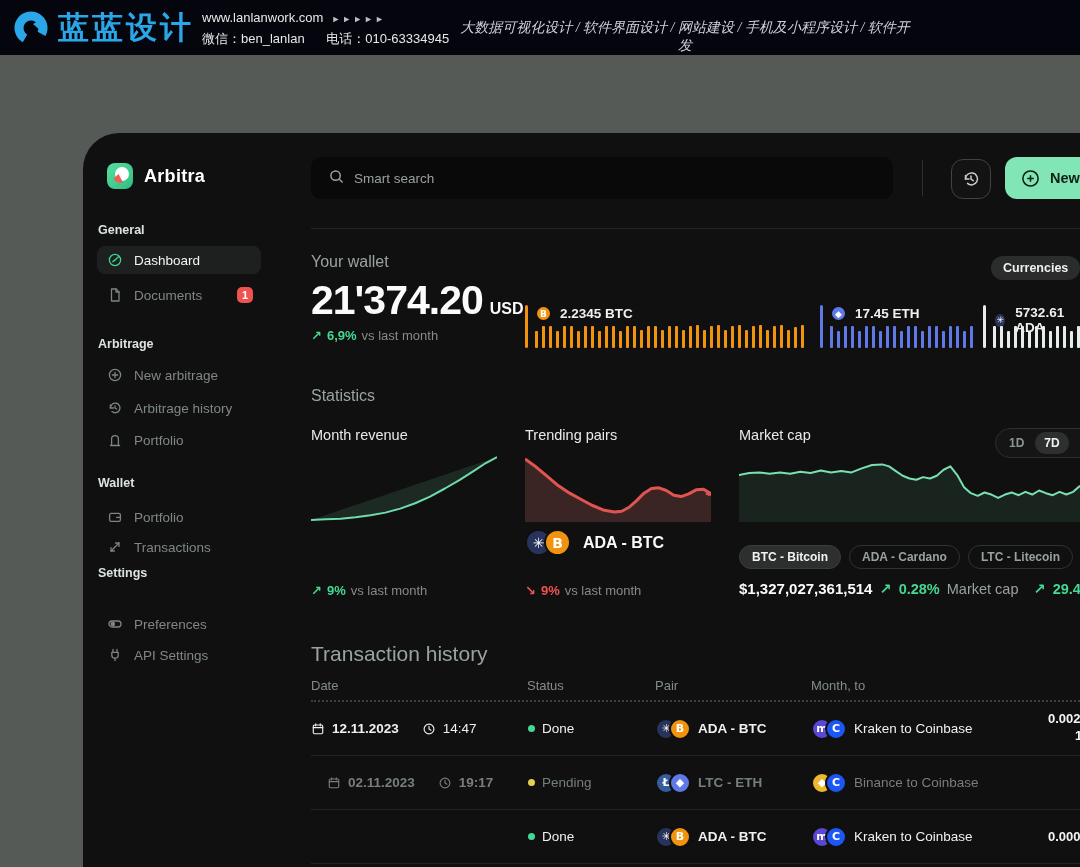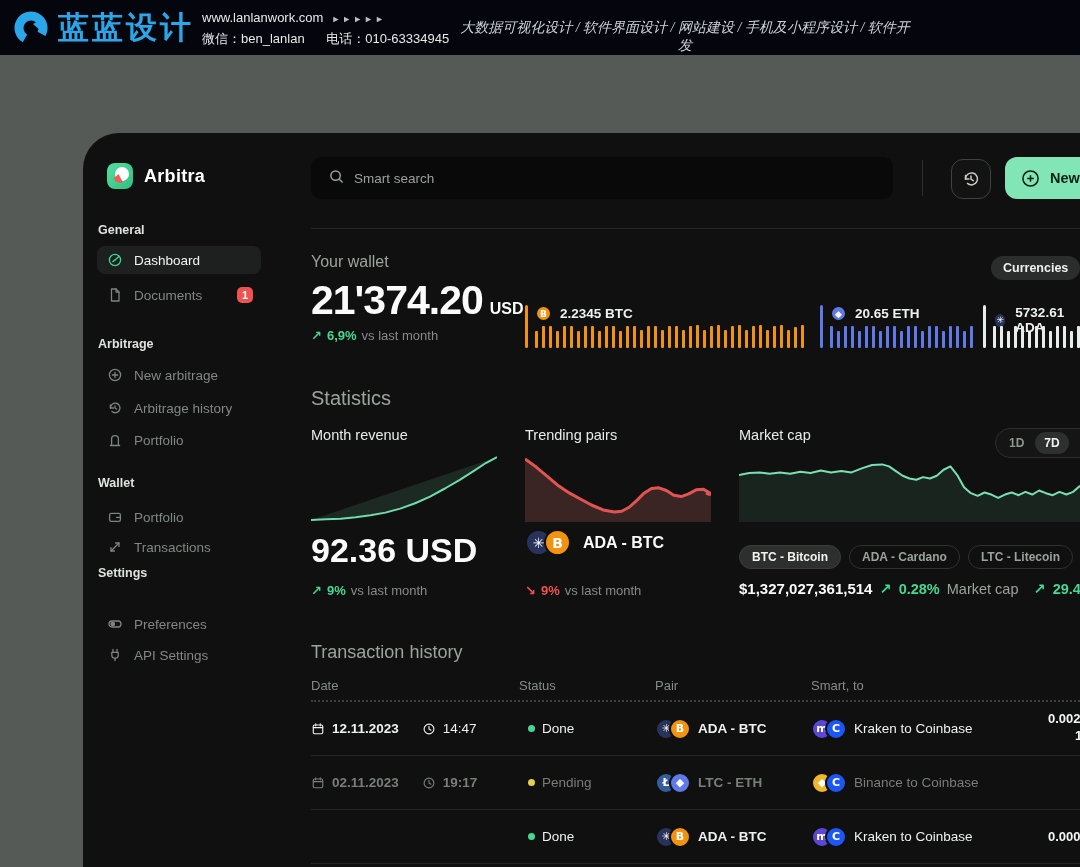--- a/index.html
+++ b/index.html
@@ -314,21 +314,21 @@
           <i style="height: 23px; background: rgb(242, 147, 15);"></i>
           <i style="height: 18px; background: rgb(242, 147, 15);"></i>
           <i style="height: 21px; background: rgb(242, 147, 15);"></i>
           <i style="height: 23px; background: rgb(242, 147, 15);"></i>
         </div>
       </div>
       <div class="spark" style="left: 737px; width: 158px;">
         <span class="spark-tall" style="background: rgb(95, 122, 232);"></span>
         <div class="spark-head">
           <span class="coin" style="width: 17px; height: 17px; background: rgb(95, 122, 232); color: rgb(255, 255, 255); font-size: 9px; border: 2px solid rgb(15, 16, 15);">◆</span>
-          <span>20.65 ETH</span>
+          <span>17.45 ETH</span>
         </div>
         <div class="spark-bars">
           <i style="height: 22px; background: rgb(95, 122, 232);"></i>
           <i style="height: 17px; background: rgb(95, 122, 232);"></i>
           <i style="height: 22px; background: rgb(95, 122, 232);"></i>
           <i style="height: 22px; background: rgb(95, 122, 232);"></i>
           <i style="height: 17px; background: rgb(95, 122, 232);"></i>
           <i style="height: 22px; background: rgb(95, 122, 232);"></i>
           <i style="height: 22px; background: rgb(95, 122, 232);"></i>
           <i style="height: 17px; background: rgb(95, 122, 232);"></i>
@@ -364,21 +364,21 @@
           <i style="height: 22px; background: rgb(232, 236, 235);"></i>
           <i style="height: 17px; background: rgb(232, 236, 235);"></i>
           <i style="height: 22px; background: rgb(232, 236, 235);"></i>
           <i style="height: 22px; background: rgb(232, 236, 235);"></i>
           <i style="height: 17px; background: rgb(232, 236, 235);"></i>
           <i style="height: 22px; background: rgb(232, 236, 235);"></i>
         </div>
       </div>
     </div>
 
-  <div class="sec-title" style="left:228px; top:254px; font-size:20px;">Statistics</div>
+  <div class="sec-title" style="left:228px; top:254px; font-size:16px;">Statistics</div>
   <div class="col-head" style="left:228px;">Month revenue</div>
   <div class="col-head" style="left:442px;">Trending pairs</div>
   <div class="col-head" style="left:656px;">Market cap</div>
 
   <div class="range-toggle" id="rangeToggle">
       <span>1D</span>
       <span class="on">7D</span>
       <span>1M</span>
     </div>
 
@@ -395,21 +395,20 @@
         <circle cx="100" cy="58" r="3" fill="#e25450"></circle>
       </svg>
     </div>
   <div class="chart" style="left:656px; width:341px;">
       <svg id="c-market-cap" viewBox="0 0 100 100" preserveAspectRatio="none">
         <path d="M0 30 L3 27 L6 26 L9 28 L12 26 L15 28 L18 25 L21 27 L24 23 L27 26 L30 24 L33 26 L36 20 L39 15 L42 14 L44 17 L46 24 L48 31 L50 35 L52 37 L54 33 L56 35 L58 31 L60 22 L62 17 L64 30 L66 48 L68 57 L70 61 L72 56 L74 59 L76 64 L78 59 L80 56 L82 60 L84 55 L86 59 L88 53 L90 57 L92 60 L94 55 L96 59 L98 55 L100 46 L100 100 L0 100 Z" fill="#19241f" stroke="none"></path>
         <path d="M0 30 L3 27 L6 26 L9 28 L12 26 L15 28 L18 25 L21 27 L24 23 L27 26 L30 24 L33 26 L36 20 L39 15 L42 14 L44 17 L46 24 L48 31 L50 35 L52 37 L54 33 L56 35 L58 31 L60 22 L62 17 L64 30 L66 48 L68 57 L70 61 L72 56 L74 59 L76 64 L78 59 L80 56 L82 60 L84 55 L86 59 L88 53 L90 57 L92 60 L94 55 L96 59 L98 55 L100 46" fill="none" stroke="#79e0b2" stroke-width="2" stroke-linejoin="round" vector-effect="non-scaling-stroke" style="vector-effect:non-scaling-stroke"></path>
       </svg>
     </div>
 
-  <div class="big-val">92.36 USD</div>
   <div class="change-row" style="left:228px; top:450px;">
     <span class="up">↗</span>
     <span class="up">9%</span>
     <span>vs last month</span>
   </div>
 
   <div class="pair-row">
     <span id="tpCoins" class="badge-pair">
         <span class="coin" style="width: 27px; height: 27px; background: rgb(40, 51, 92); color: rgb(255, 255, 255); font-size: 14px; border: 2px solid rgb(15, 16, 15);">✳</span>
         <span class="coin" style="width: 27px; height: 27px; background: rgb(242, 147, 15); color: rgb(255, 255, 255); font-size: 14px; border: 2px solid rgb(15, 16, 15);">B</span>
@@ -430,26 +429,26 @@
   <div class="mc-stats">
     <b>$1,327,027,361,514</b>
     <span class="up">↗</span>
       <span class="up">0.28%</span>
     <span>Market cap</span>
     <span class="up" style="margin-left:8px">↗</span>
       <span class="up">29.40%</span>
 
   </div>
 
-  <div class="sec-title" style="left:228px; top:509px; font-size:18px;">Transaction history</div>
+  <div class="sec-title" style="left:228px; top:509px; font-size:21px;">Transaction history</div>
   <div class="tbl-head">
     <span style="left:0">Date</span>
-    <span style="left:208px">Status</span>
+    <span style="left:216px">Status</span>
     <span style="left:344px">Pair</span>
-    <span style="left:500px">Smart, to</span>
+    <span style="left:500px">Month, to</span>
   </div>
   <div class="dotline"></div>
   <div class="rows" id="txRows">
       <div class="trow">
         <div class="cell" style="left: 0px;">
           <span style="display: flex;">
             <svg width="14" height="14" viewBox="0 0 16 16" fill="none" stroke="currentColor" stroke-width="1.3" stroke-linecap="round" stroke-linejoin="round">
               <rect x="2.6" y="3.4" width="10.8" height="10" rx="1.4"></rect>
               <path d="M2.6 6.4h10.8M5.4 2v2.4M10.6 2v2.4"></path>
             </svg>
@@ -480,21 +479,21 @@
             <span class="coin" style="width: 22px; height: 22px; background: rgb(28, 87, 245); color: rgb(255, 255, 255); font-size: 11px; border: 2px solid rgb(15, 16, 15);">C</span>
           </span>
           <span>Kraken to Coinbase</span>
         </div>
         <div class="amt">
           <div>0.002</div>
           <div>1</div>
         </div>
       </div>
       <div class="trow dim">
-        <div class="cell" style="left: 0px; justify-content: flex-end;">
+        <div class="cell" style="left: 16px; justify-content: flex-end;">
           <span style="display: flex;">
             <svg width="14" height="14" viewBox="0 0 16 16" fill="none" stroke="currentColor" stroke-width="1.3" stroke-linecap="round" stroke-linejoin="round">
               <rect x="2.6" y="3.4" width="10.8" height="10" rx="1.4"></rect>
               <path d="M2.6 6.4h10.8M5.4 2v2.4M10.6 2v2.4"></path>
             </svg>
           </span>
           <span style="font-weight: bold;">02.11.2023</span>
           <span style="display: flex; margin-left: 16px;">
             <svg width="14" height="14" viewBox="0 0 16 16" fill="none" stroke="currentColor" stroke-width="1.3" stroke-linecap="round" stroke-linejoin="round">
               <circle cx="8" cy="8" r="5.6"></circle>

